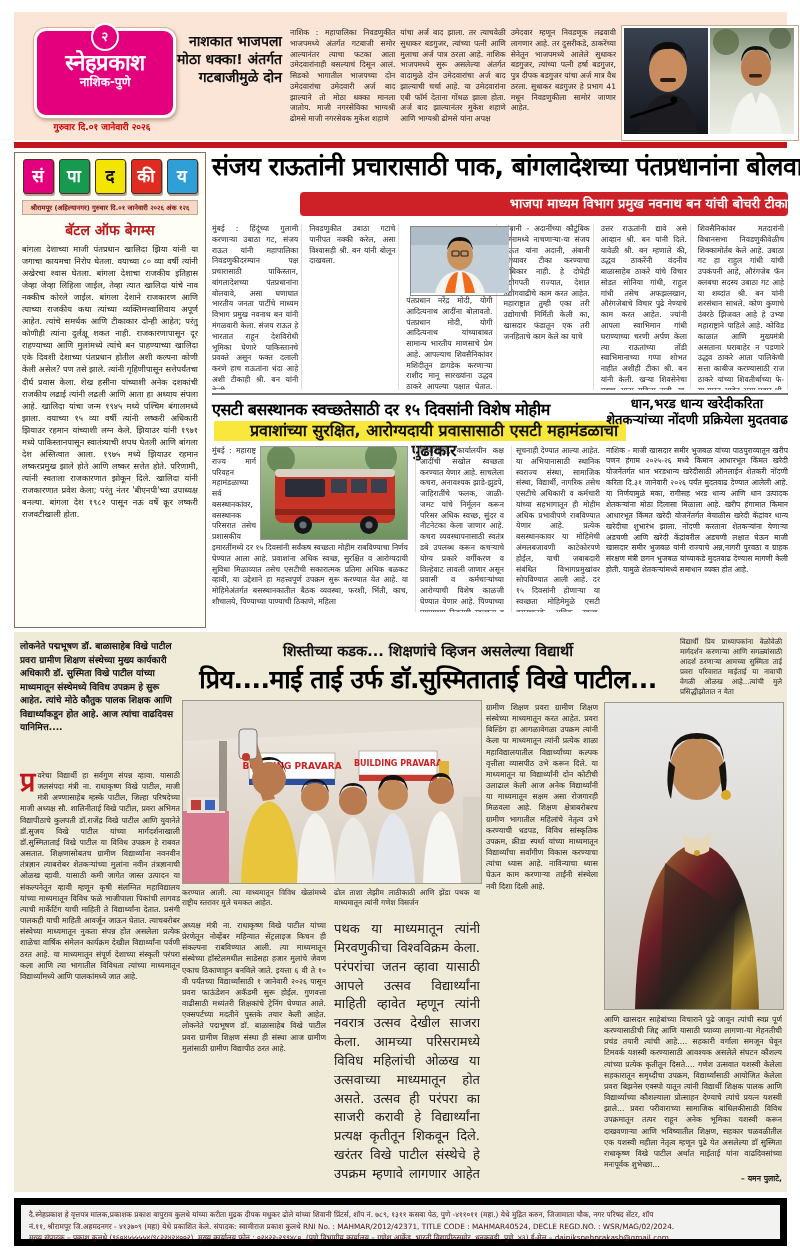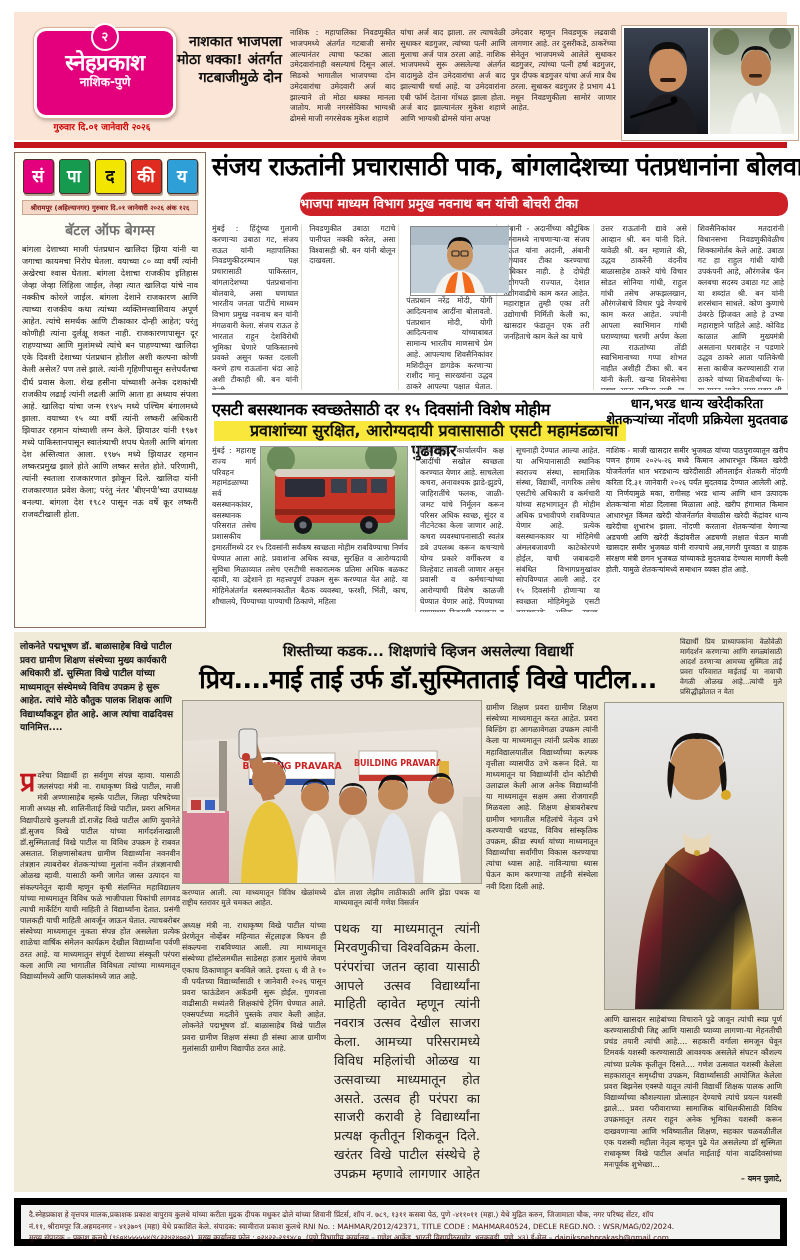--- a/index.html
+++ b/index.html
@@ -33,28 +33,28 @@
   .ed-letters{display:flex;justify-content:center;gap:5px;}
   .ed-letters span{display:block;width:29px;height:33px;border:1px solid #44332a;border-radius:3px;
         box-shadow:1px 2px 0 #b9a392;color:#fff;font-weight:bold;font-size:17px;line-height:33px;text-align:center;}
   .ed-letters span:nth-child(1){background:#e4007c;}
   .ed-letters span:nth-child(2){background:#169a4f;}
   .ed-letters span:nth-child(3){background:#f2e600;color:#111;}
   .ed-letters span:nth-child(4){background:#e02b20;}
   .ed-letters span:nth-child(5){background:#2f9fd8;}
   .ed-date{margin-top:6px;background:#f5d9c8;border:1px solid #caa68f;color:#7a1010;font-weight:bold;
         font-size:6.7px;text-align:center;padding:2px 0;}
-  .ed-title{text-align:center;font-weight:bold;font-size:14px;margin:5px 0 4px 0;color:#737373;}
+  .ed-title{text-align:center;font-weight:bold;font-size:14px;margin:5px 0 4px 0;color:#b91c1c;}
   .ed-body{font-size:8.2px;line-height:1.47;text-align:justify;color:#141414;overflow:hidden;height:378px;}
 
   
   .lead-hl{position:absolute;left:212px;top:148px;width:576px;margin:0;font-size:25px;font-weight:bold;
         color:#000;text-align:center;letter-spacing:-.5px;white-space:nowrap;}
   .lead-sub{position:absolute;left:300px;top:192px;width:488px;height:24px;background:#cd2027;color:#fff;
-        font-weight:bold;font-size:13px;line-height:24px;text-align:left;border-radius:10px;}
+        font-weight:bold;font-size:13px;line-height:24px;text-align:right;border-radius:4px;}
   .lead-cols{position:absolute;left:212px;top:224px;width:576px;height:166px;display:flex;gap:7px;overflow:hidden;}
   .lead-cols>.lc{flex:1;font-size:7.6px;line-height:1.42;text-align:justify;border-right:1px solid #e0dcd4;padding-right:3px;}
   .lead-cols>.lc:last-child{border-right:none;padding-right:0;}
   .lead-cols>.lc:nth-child(3){padding-top:72px;}
   .lead-photo{position:absolute;left:198px;top:2px;width:100px;height:68px;border:1px solid #888;overflow:hidden;}
 
   .rule-thin{position:absolute;left:212px;top:393px;width:576px;height:2px;background:#7a7a7a;}
 
   
   .st-hl{position:absolute;left:212px;top:398px;width:388px;font-weight:bold;font-size:16px;color:#000;

